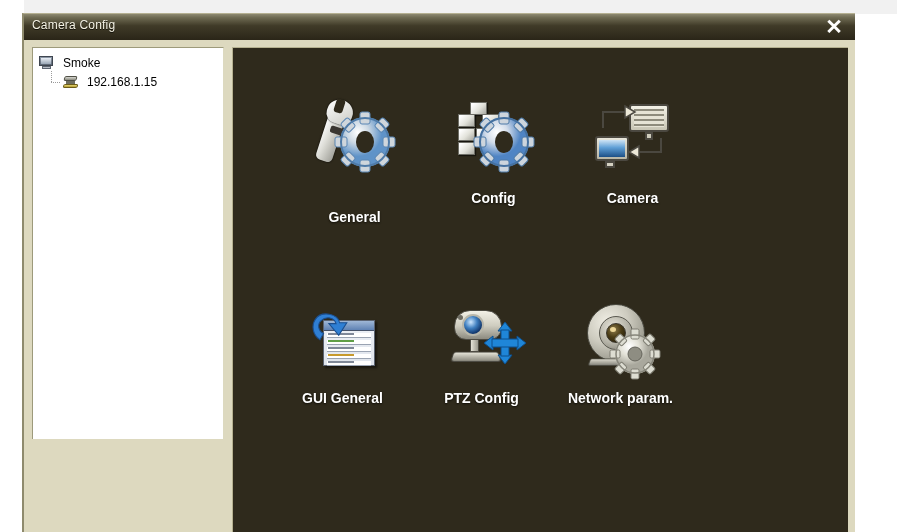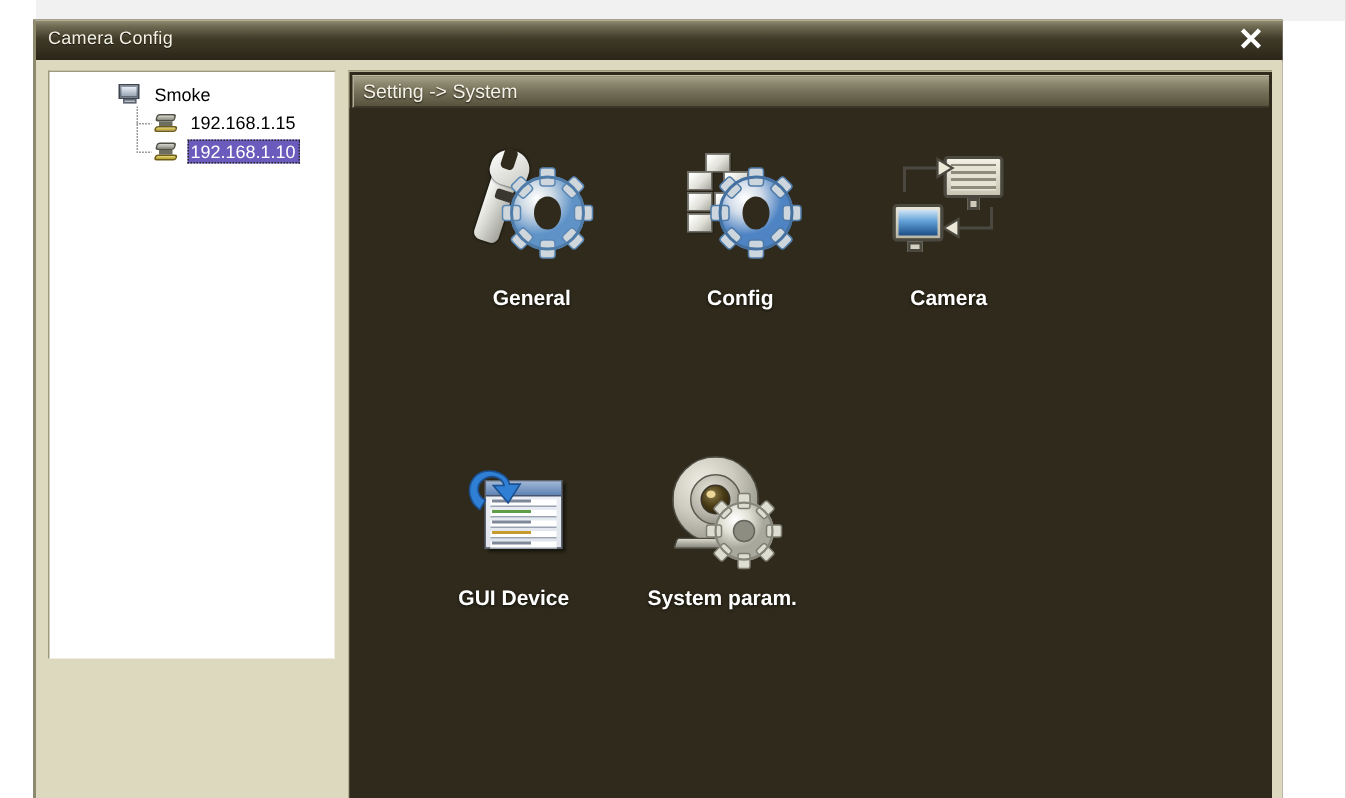--- a/index.html
+++ b/index.html
@@ -93,21 +93,20 @@
     left: 8px;
     top: 7px;
     width: 192px;
     height: 392px;
     background: #ffffff;
     border: 1px solid #9d9a7b;
     border-right-color: #dcd9c0;
     border-bottom: none;
     box-sizing: border-box;
     overflow: hidden;
-    padding-left: 40px;
   }
   .tree {
     padding: 6px 0 0 6px;
     font-size: 12px;
     color: #000000;
   }
   .tree-root {
     display: flex;
     align-items: center;
     height: 18px;
@@ -273,21 +272,21 @@
   .grid-row.row2 { top: 226px; }
 
   .grid-cell {
     width: 139px;
     flex: none;
     display: flex;
     flex-direction: column;
     align-items: center;
     cursor: pointer;
   }
-  .grid-row.row1 .grid-cell:nth-child(1) { margin-left: 52px; }
+  .grid-row.row1 .grid-cell:nth-child(1) { margin-left: 52px; gap: 19px; }
   .grid-row.row2 .grid-cell:nth-child(1) { margin-left: 40px; }
 
   .cell-icon {
     position: relative;
     width: 84px;
     height: 84px;
   }
   .cell-label {
     margin-top: 8px;
     font-size: 14px;
@@ -594,38 +593,27 @@
             <div class="tree-item">
               <span class="icon-device">
                 <span class="d-top"></span>
                   <span class="d-mid"></span>
                   <span class="d-base"></span>
               </span>
               <span class="tree-item-label">192.168.1.15</span>
             </div>
 
 
-            <div class="tree-item selected">
-              <span class="icon-device">
-                <span class="d-top"></span>
-                  <span class="d-mid"></span>
-                  <span class="d-base"></span>
-              </span>
-              <span class="tree-item-label">192.168.1.10</span>
-            </div>
 
           </div>
         </div>
       </div>
 
       <div class="content-panel">
 
-        <div class="breadcrumb-bar">
-          <div class="breadcrumb-text">Setting -&gt; System</div>
-        </div>
 
         <div class="icon-grid">
 
           <div class="grid-row row1">
 
             <div class="grid-cell">
               <div class="cell-icon ico-general">
                 <div class="wrench"></div>
                 <div class="wrench-head"></div>
                 <div class="wrench-notch"></div>
@@ -742,23 +730,43 @@
                       <i style="background:#c79a2e;"></i>
                     </div>
                   <div class="row" style="top:40px;">
                       <i></i>
                     </div>
                 </div>
                 <svg class="arrow" viewBox="0 0 42 38">
                   <path d="M34 12 C32 2, 14 -2, 7 8 C2 15, 4 26, 12 31 L16 24 C10 21, 9 14, 13 10 C19 4, 28 6, 30 13 L22 13 L33 26 L42 12 Z" fill="#2f7fd4" stroke="#1b4f90" stroke-width="1.2"></path>
                 </svg>
               </div>
-              <div class="cell-label">GUI Device</div>
+              <div class="cell-label">GUI General</div>
             </div>
 
+            <div class="grid-cell">
+              <div class="cell-icon ico-ptz">
+                <div class="cam-body"></div>
+                <div class="dot"></div>
+                <div class="lens"></div>
+                <div class="neck"></div>
+                <div class="base"></div>
+                <svg class="arrows" viewBox="0 0 42 42">
+                  <g fill="#1f86d8" stroke="#0d4f8c" stroke-width="1">
+                    <polygon points="21,0 28,9 14,9"></polygon>
+                    <polygon points="21,42 28,33 14,33"></polygon>
+                    <polygon points="0,21 9,14 9,28"></polygon>
+                    <polygon points="42,21 33,14 33,28"></polygon>
+                    <rect x="17" y="8" width="8" height="26"></rect>
+                    <rect x="8" y="17" width="26" height="8"></rect>
+                  </g>
+                </svg>
+              </div>
+              <div class="cell-label">PTZ Config</div>
+            </div>
 
             <div class="grid-cell">
               <div class="cell-icon ico-camparam">
                 <div class="disc"></div>
                 <div class="stand"></div>
                 <div class="lens-ring"></div>
                 <div class="lens-in"></div>
                 <div class="glint"></div>
                 <svg width="84" height="84" style="position:absolute;left:0;top:0;">
                   <g transform="translate(56,56)">
@@ -779,21 +787,21 @@
                   </g>
                   <defs>
                     <radialGradient id="gg3" cx="35%" cy="30%">
                       <stop offset="0%" stop-color="#ffffff"></stop>
                       <stop offset="50%" stop-color="#e2e1d6"></stop>
                       <stop offset="100%" stop-color="#a9a89d"></stop>
                     </radialGradient>
                   </defs>
                 </svg>
               </div>
-              <div class="cell-label">System param.</div>
+              <div class="cell-label">Network param.</div>
             </div>
 
           </div>
 
         </div>
       </div>
 
     </div>
   </div>
 </div>

